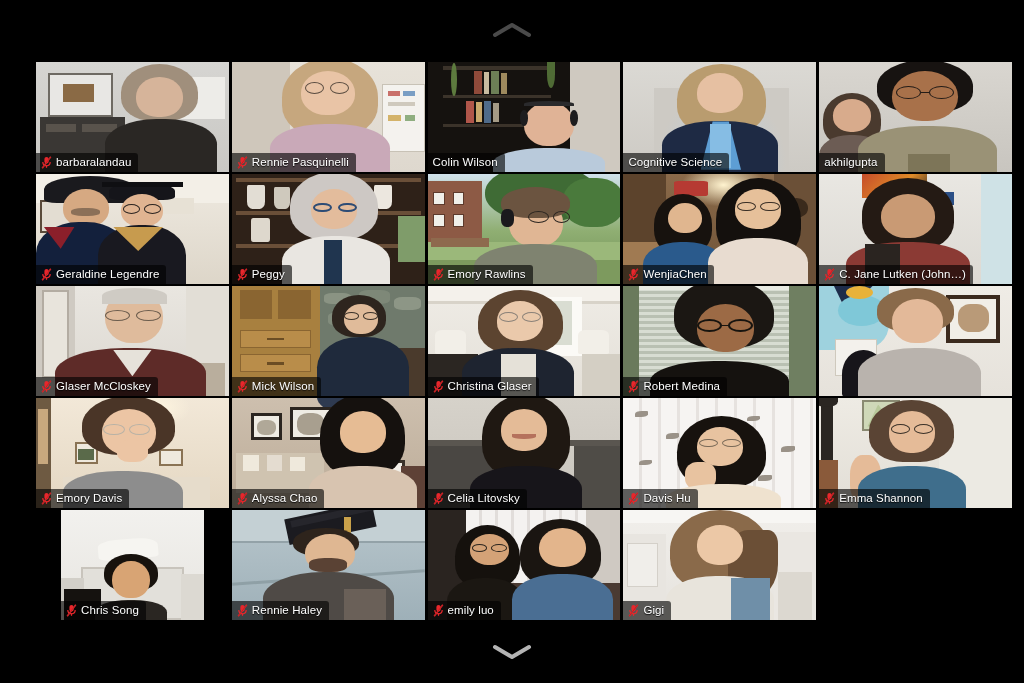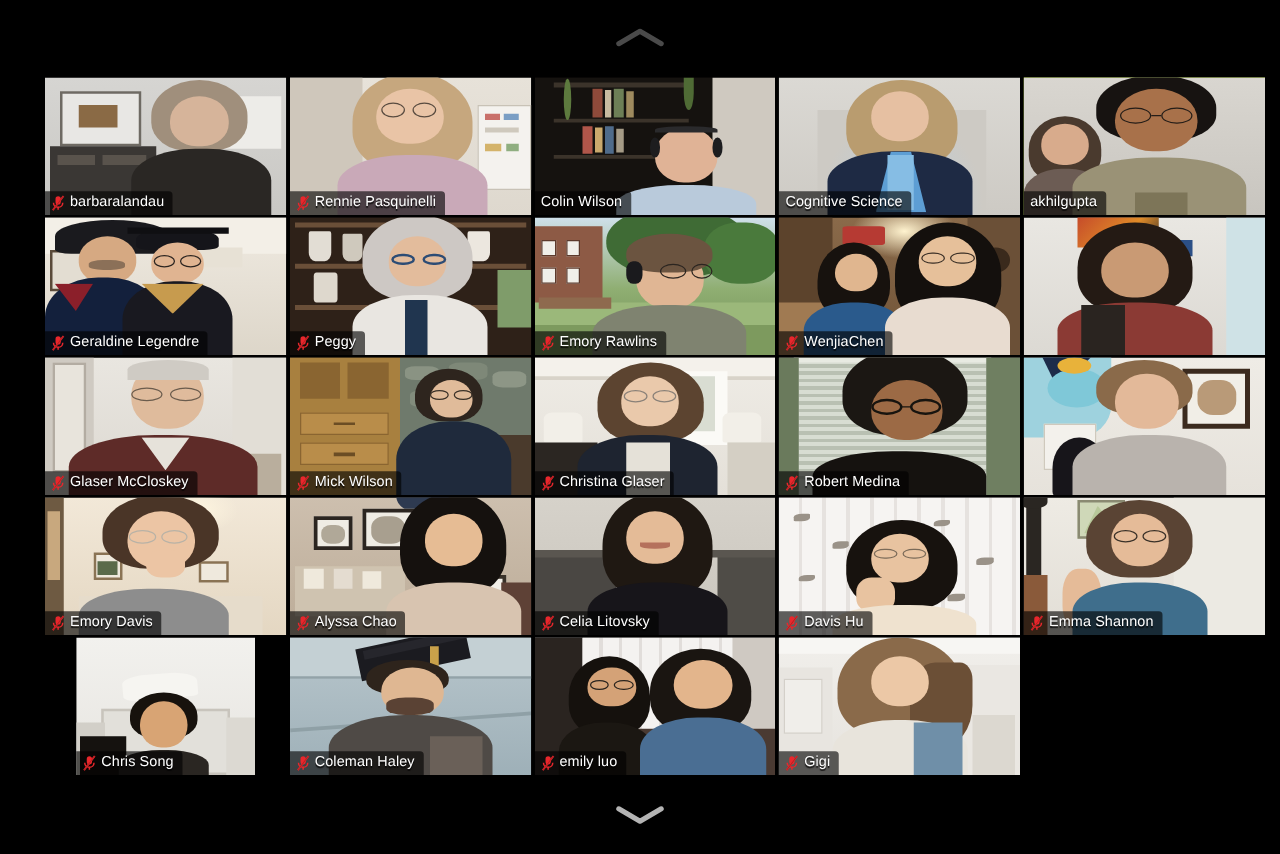--- a/index.html
+++ b/index.html
@@ -351,20 +351,30 @@
             <div class="bg" style="background:linear-gradient(180deg,#e9e7e2,#dcd9d3)"></div>
             <div class="sh" style="left:22%;top:-4%;width:34%;height:26%;background:linear-gradient(135deg,#c4472a,#e08b28 60%,#2b2b2b)"></div>
             <div class="sh" style="left:60%;top:16%;width:10%;height:12%;background:#2b4f86"></div>
             <div class="sh" style="left:84%;top:0;width:16%;height:100%;background:#cfe2e6"></div>
             <div class="hair" style="left:22%;top:4%;width:48%;height:66%;background:#241a14"></div>
             <div class="head" style="left:32%;top:18%;width:28%;height:40%;background:#c99a74"></div>
             <div class="body" style="left:14%;top:62%;width:64%;height:44%;background:#8b3a34"></div>
             <div class="sh" style="left:24%;top:64%;width:18%;height:40%;background:#2a2420"></div>
           </div>
         </div>
+        <div class="label">
+          <svg class="micon" viewBox="0 0 11 13">
+            <rect x="3.4" y="1" width="4.2" height="6.6" rx="2.1" fill="#e8272c"></rect>
+            <path d="M1.8 6.1c0 2.2 1.6 3.7 3.7 3.7s3.7-1.5 3.7-3.7" fill="none" stroke="#e8272c" stroke-width="1.2"></path>
+            <rect x="4.9" y="9.4" width="1.2" height="2.4" fill="#e8272c"></rect>
+            <line x1="1.2" y1="12.2" x2="9.8" y2="0.8" stroke="#e8272c" stroke-width="1.5"></line>
+            <line x1="1.2" y1="12.2" x2="9.8" y2="0.8" stroke="#000" stroke-width="0.5" opacity=".35"></line>
+          </svg>
+          <span class="nm">C. Jane Lutken (John…)</span>
+        </div>
       </div>
       <div class="tile">
         <div class="vid">
           <div class="scene">
             <div class="bg" style="background:linear-gradient(180deg,#e9e6e0,#dcd8d1)"></div>
             <div class="sh" style="left:0;top:0;width:20%;height:100%;background:#cfcac2"></div>
             <div class="sh" style="left:3%;top:4%;width:14%;height:80%;background:#e8e4dc;border:2px solid #b3aca2"></div>
             <div class="sh" style="left:78%;top:0;width:22%;height:100%;background:#e2ded6"></div>
             <div class="sh" style="left:80%;top:70%;width:18%;height:30%;background:#b9ae9d"></div>
             <div class="head" style="left:36%;top:4%;width:30%;height:48%;background:#dfbb9c"></div>
@@ -687,21 +697,21 @@
           </div>
         </div>
         <div class="label">
           <svg class="micon" viewBox="0 0 11 13">
             <rect x="3.4" y="1" width="4.2" height="6.6" rx="2.1" fill="#e8272c"></rect>
             <path d="M1.8 6.1c0 2.2 1.6 3.7 3.7 3.7s3.7-1.5 3.7-3.7" fill="none" stroke="#e8272c" stroke-width="1.2"></path>
             <rect x="4.9" y="9.4" width="1.2" height="2.4" fill="#e8272c"></rect>
             <line x1="1.2" y1="12.2" x2="9.8" y2="0.8" stroke="#e8272c" stroke-width="1.5"></line>
             <line x1="1.2" y1="12.2" x2="9.8" y2="0.8" stroke="#000" stroke-width="0.5" opacity=".35"></line>
           </svg>
-          <span class="nm">Coleman Haley</span>
+          <span class="nm">Rennie Haley</span>
         </div>
       </div>
       <div class="tile">
         <div class="vid">
           <div class="scene">
             <div class="bg" style="background:linear-gradient(180deg,#efeceb,#e2dfdc)"></div>
             <div class="sh" style="left:0;top:0;width:20%;height:100%;background:#2a2420"></div>
             <div class="sh" style="left:20%;top:0;width:62%;height:72%;background:repeating-linear-gradient(90deg,#f4f2f0 0px,#f4f2f0 13px,#e1ddda 13px,#e1ddda 16px)"></div>
             <div class="sh" style="left:82%;top:0;width:18%;height:100%;background:#cfc9c2"></div>
             <div class="sh" style="left:20%;top:66%;width:80%;height:34%;background:#4a3a32"></div>

